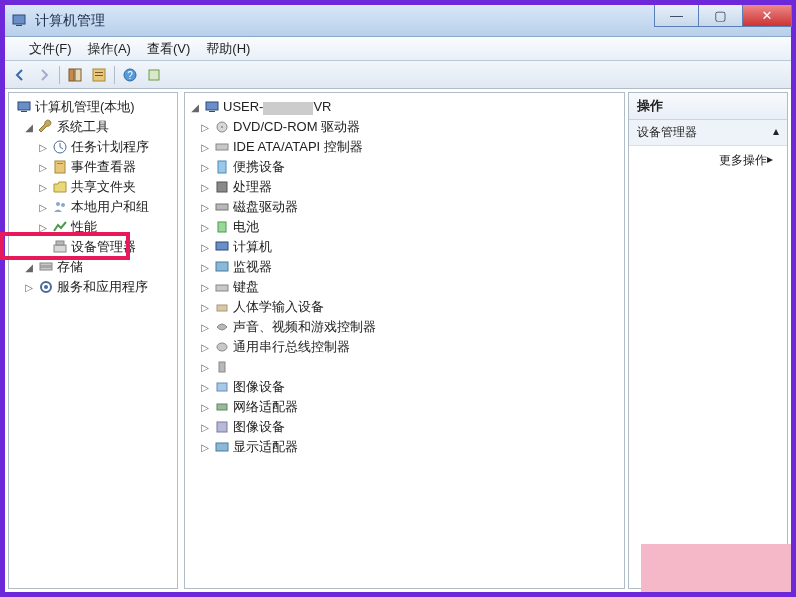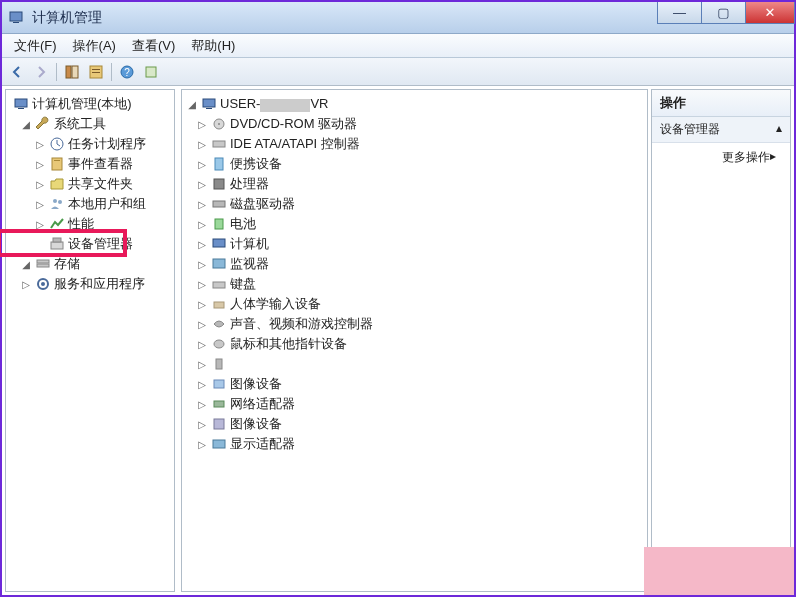--- a/index.html
+++ b/index.html
@@ -1,21 +1,21 @@
 <!DOCTYPE html>
 <html><head>
 <meta charset="utf-8">
 <style>
 * { box-sizing: border-box; margin: 0; padding: 0; font-family: "Microsoft YaHei", "SimSun", sans-serif; }
 html, body { width: 796px; height: 597px; overflow: hidden; }
 
 .window {
   width: 796px; height: 597px;
   background: #8b5cf6;
-  border: 2px solid #6d28d9;
+  border: 5px solid #6d28d9;
   display: flex; flex-direction: column;
   position: relative;
 }
 
 .titlebar {
   height: 32px;
   background: linear-gradient(to bottom, #d8e7f8, #b8cfea);
   display: flex; align-items: center;
   border-bottom: 1px solid #8ea9c8;
 }
@@ -34,21 +34,21 @@
   width: 50px;
   background: linear-gradient(to bottom, #e88, #c33);
   color: #fff;
 }
 
 .menubar {
   height: 24px;
   background: linear-gradient(to bottom, #fafcfe, #e8eff8);
   border-bottom: 1px solid #b8c8d8;
   display: flex; align-items: center;
-  padding: 0 4px;
+  padding: 0 16px;
   font-size: 13px; color: #222;
 }
 .menubar span { padding: 2px 8px; cursor: default; }
 
 .toolbar {
   height: 28px;
   background: linear-gradient(to bottom, #f2f6fb, #e0e8f2);
   border-bottom: 1px solid #b0bcc8;
   display: flex; align-items: center;
   padding: 0 4px; gap: 2px;
@@ -66,21 +66,21 @@
 }
 .pane {
   border: 1px solid #b0bcc8;
   margin: 3px;
   overflow: auto;
   background: #fff;
   font-size: 13px; color: #222;
 }
 .pane-left { width: 170px; }
 .pane-mid { flex: 1; }
-.pane-right { width: 140px; margin-left: 0; display: flex; flex-direction: column; }
+.pane-right { width: 160px; margin-left: 0; display: flex; flex-direction: column; }
 
 .tree { padding: 4px 2px; }
 .tree .row {
   display: flex; align-items: center;
   height: 20px; padding: 0 2px;
   white-space: nowrap;
   cursor: default;
 }
 .tree .tw { width: 12px; text-align: center; color: #666; font-size: 10px; }
 .tree .ic { width: 16px; height: 16px; margin: 0 3px; display: inline-flex; align-items: center; justify-content: center; }
@@ -408,21 +408,21 @@
               </span>
               <span class="lbl">声音、视频和游戏控制器</span>
             </div>
             <div class="row d1">
               <span class="tw">▷</span>
               <span class="ic">
                 <svg class="svg" viewBox="0 0 16 16">
                   <ellipse cx="8" cy="8" rx="5" ry="4" fill="#c8c8c8" stroke="#888"></ellipse>
                 </svg>
               </span>
-              <span class="lbl">鼠标和其他指针设备</span>
+              <span class="lbl">通用串行总线控制器</span>
             </div>
             <div class="row d1">
               <span class="tw">▷</span>
               <span class="ic">
                 <svg class="svg" viewBox="0 0 16 16">
                   <rect x="5" y="3" width="6" height="10" fill="#b8b8b8" stroke="#888"></rect>
                 </svg>
               </span>
             </div>
             <div class="row d1">

